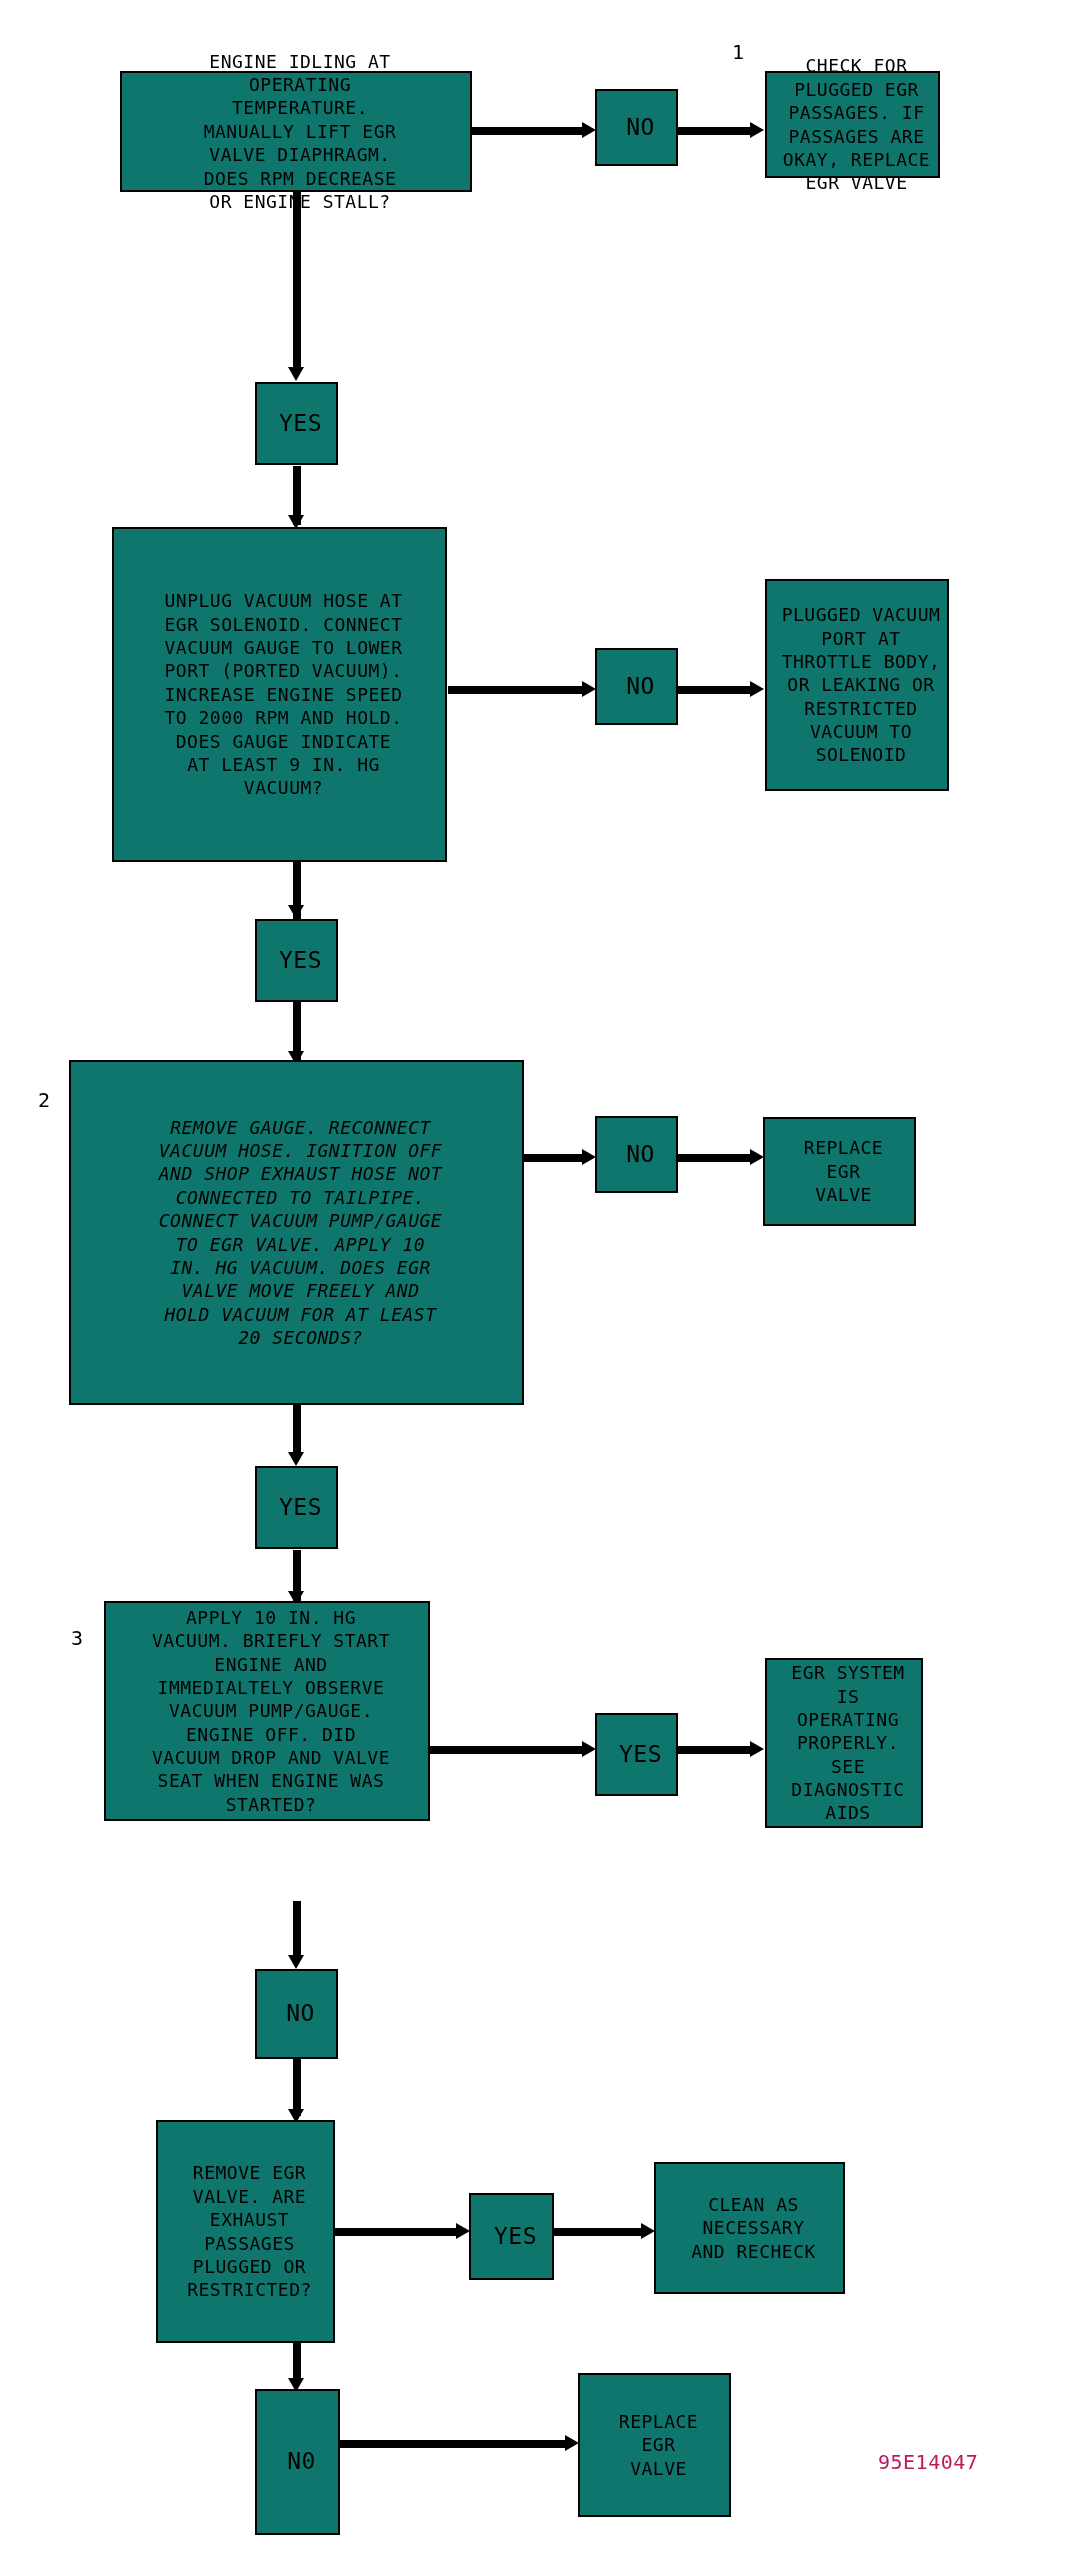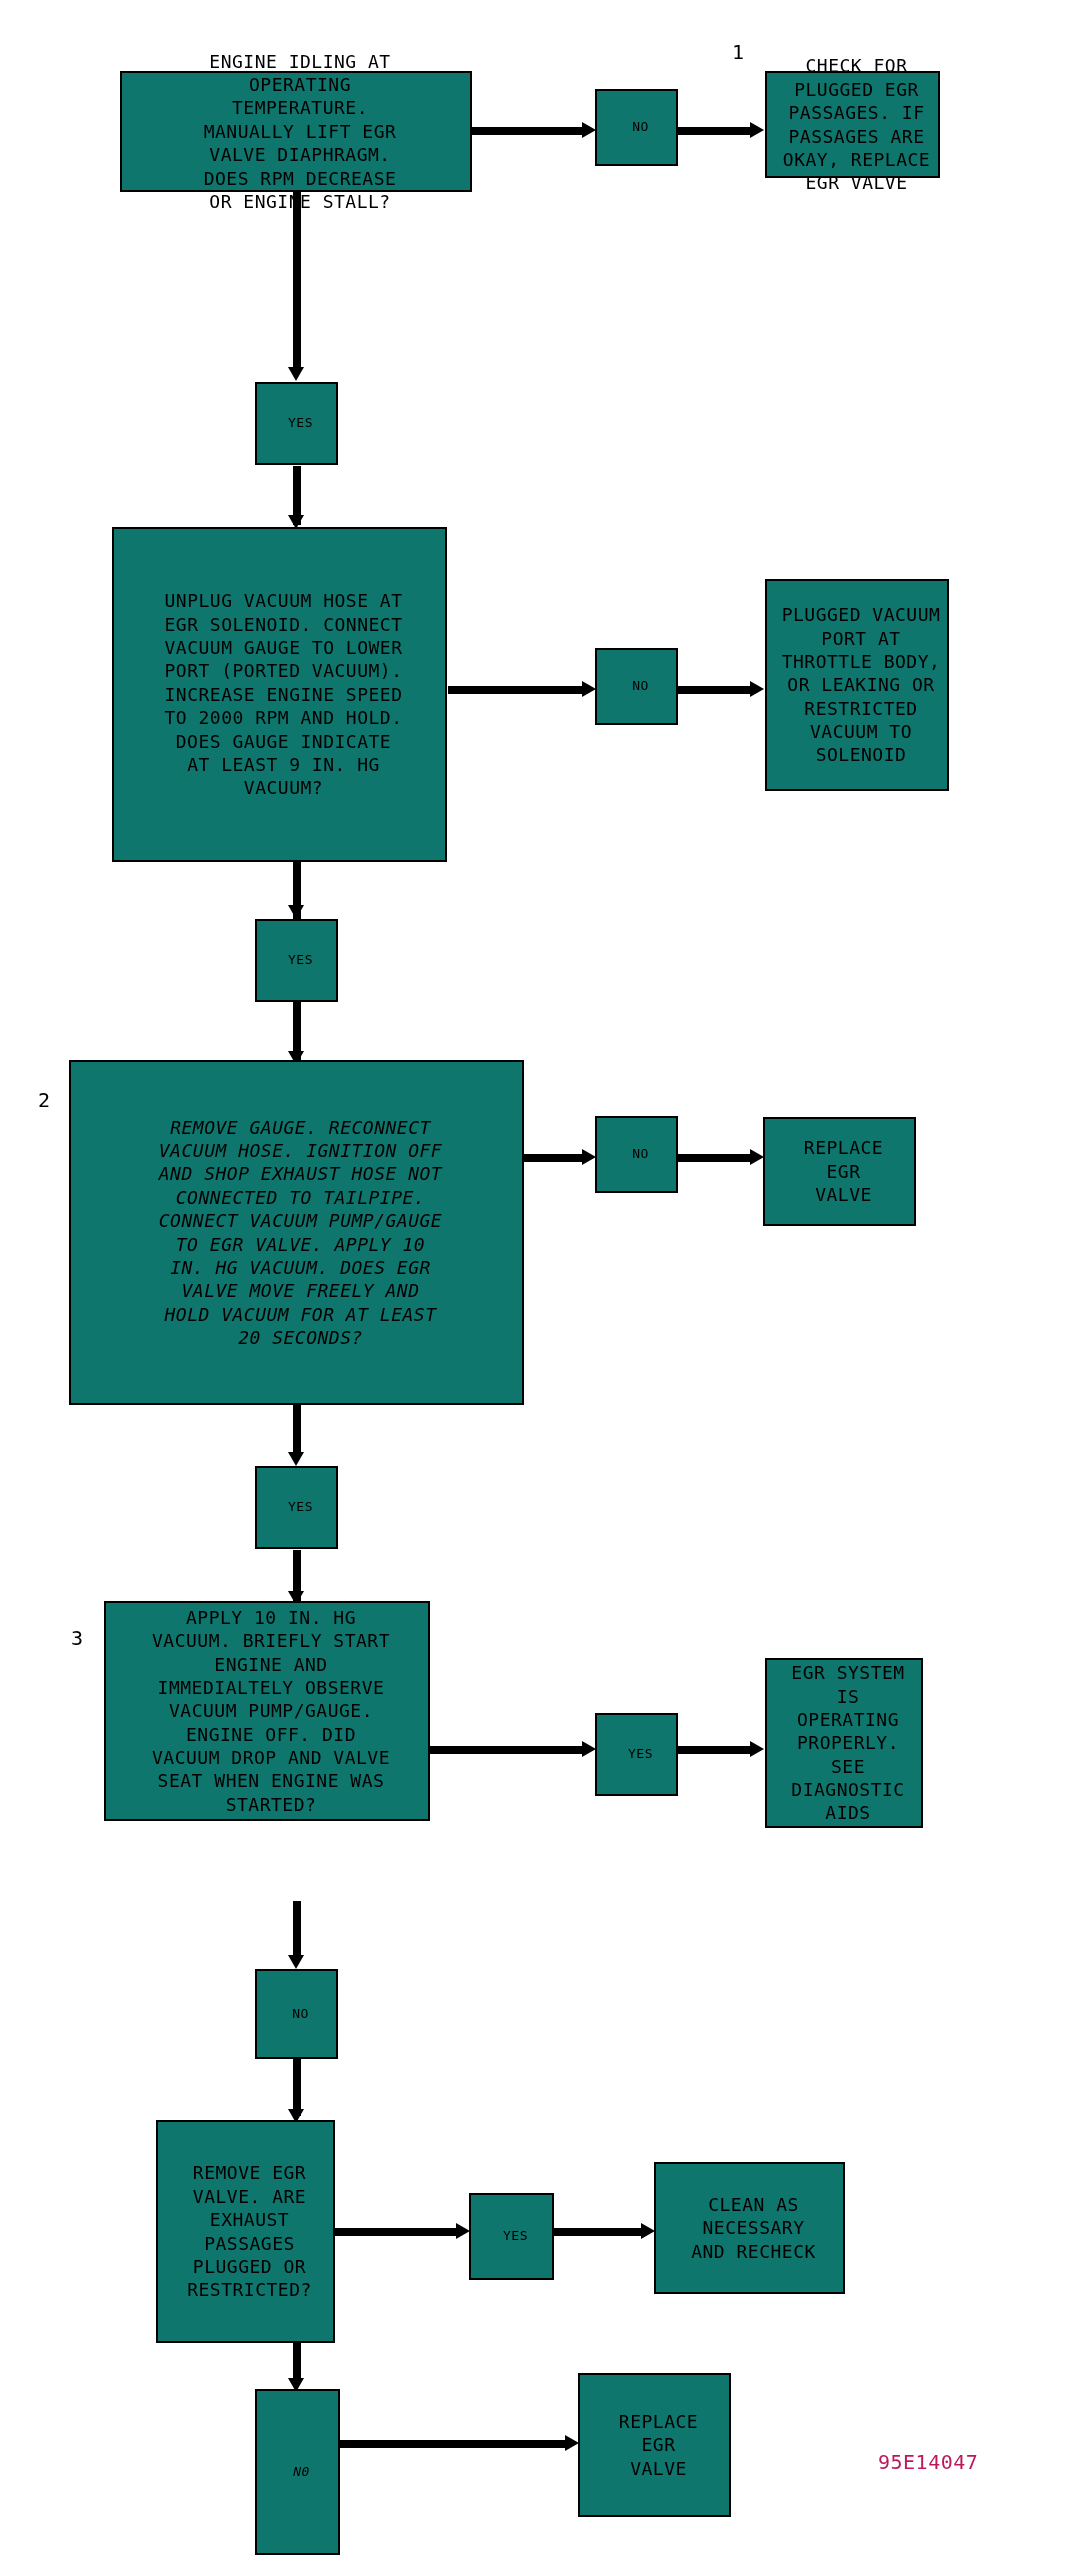--- a/index.html
+++ b/index.html
@@ -30,21 +30,21 @@
     padding-left: 8px;
   }
   .box .txt {
     white-space: pre-line;
     line-height: 1.30;
     letter-spacing: 0.5px;
     font-weight: 500;
   }
   .big .txt   { font-size: 18px; }
   .small .txt { font-size: 18px; }
-  .tiny .txt  { font-size: 13px; }
+  .tiny .txt  { font-size: 23px; }
 
   
   .hline {
     position: absolute;
     background: #000000;
     height: 7.6px;
   }
   .vline {
     position: absolute;
     background: #000000;
@@ -274,21 +274,21 @@
 
   <div class="box small" style="left:654px; top:2162px; width:191px; height:132px;">
     <div class="txt">CLEAN AS
 NECESSARY
 AND RECHECK</div>
   </div>
 
   <div class="vline" style="left:293px; top:2343px; height:40px;"></div>
   <div class="arrow-d" style="left:288px; top:2378px;"></div>
 
-  <div class="box tiny" style="left:255px; top:2389px; width:85px; height:166px;font-style:italic;">
+  <div class="box tiny" style="left:255px; top:2389px; width:85px; height:146px;">
     <div class="txt">N0</div>
   </div>
 
   <div class="hline" style="left:340px; top:2440px; width:227px;"></div>
   <div class="arrow-r" style="left:565px; top:2435px;"></div>
 
   <div class="box small" style="left:578px; top:2373px; width:153px; height:144px;">
     <div class="txt">REPLACE
 EGR
 VALVE</div>

